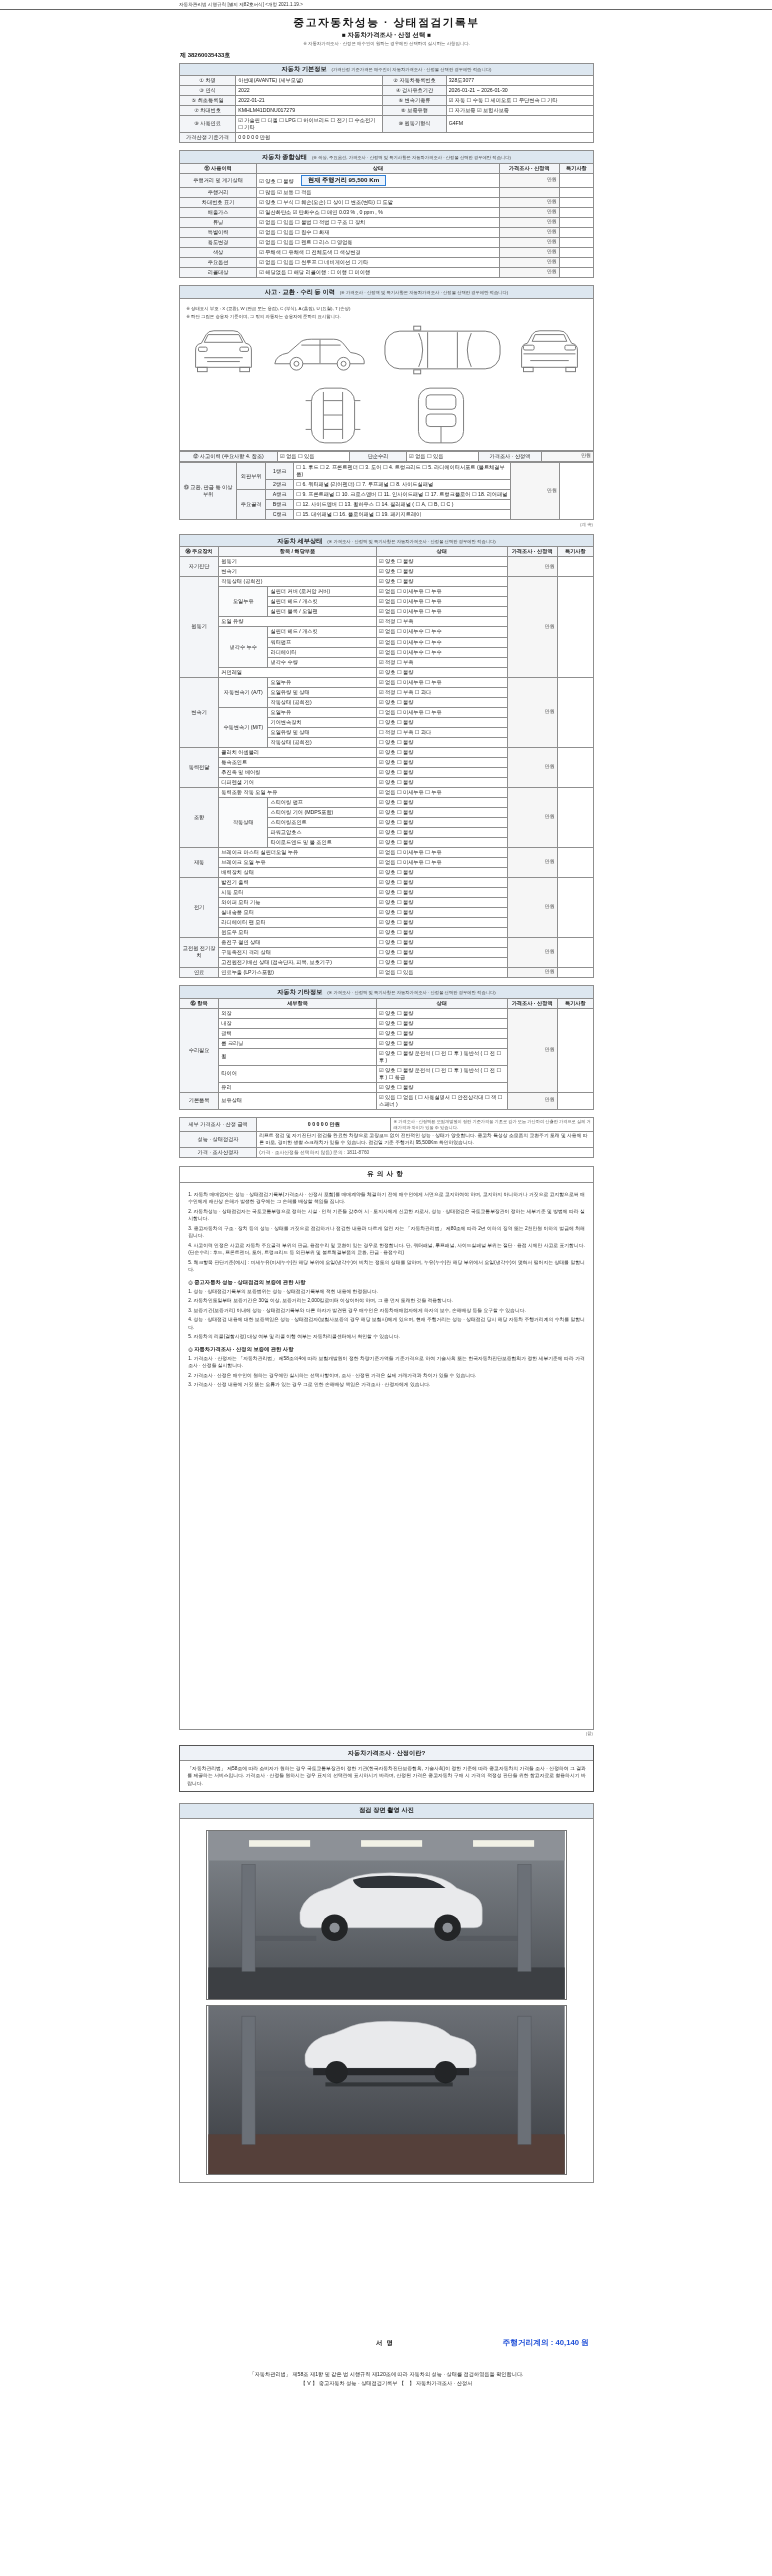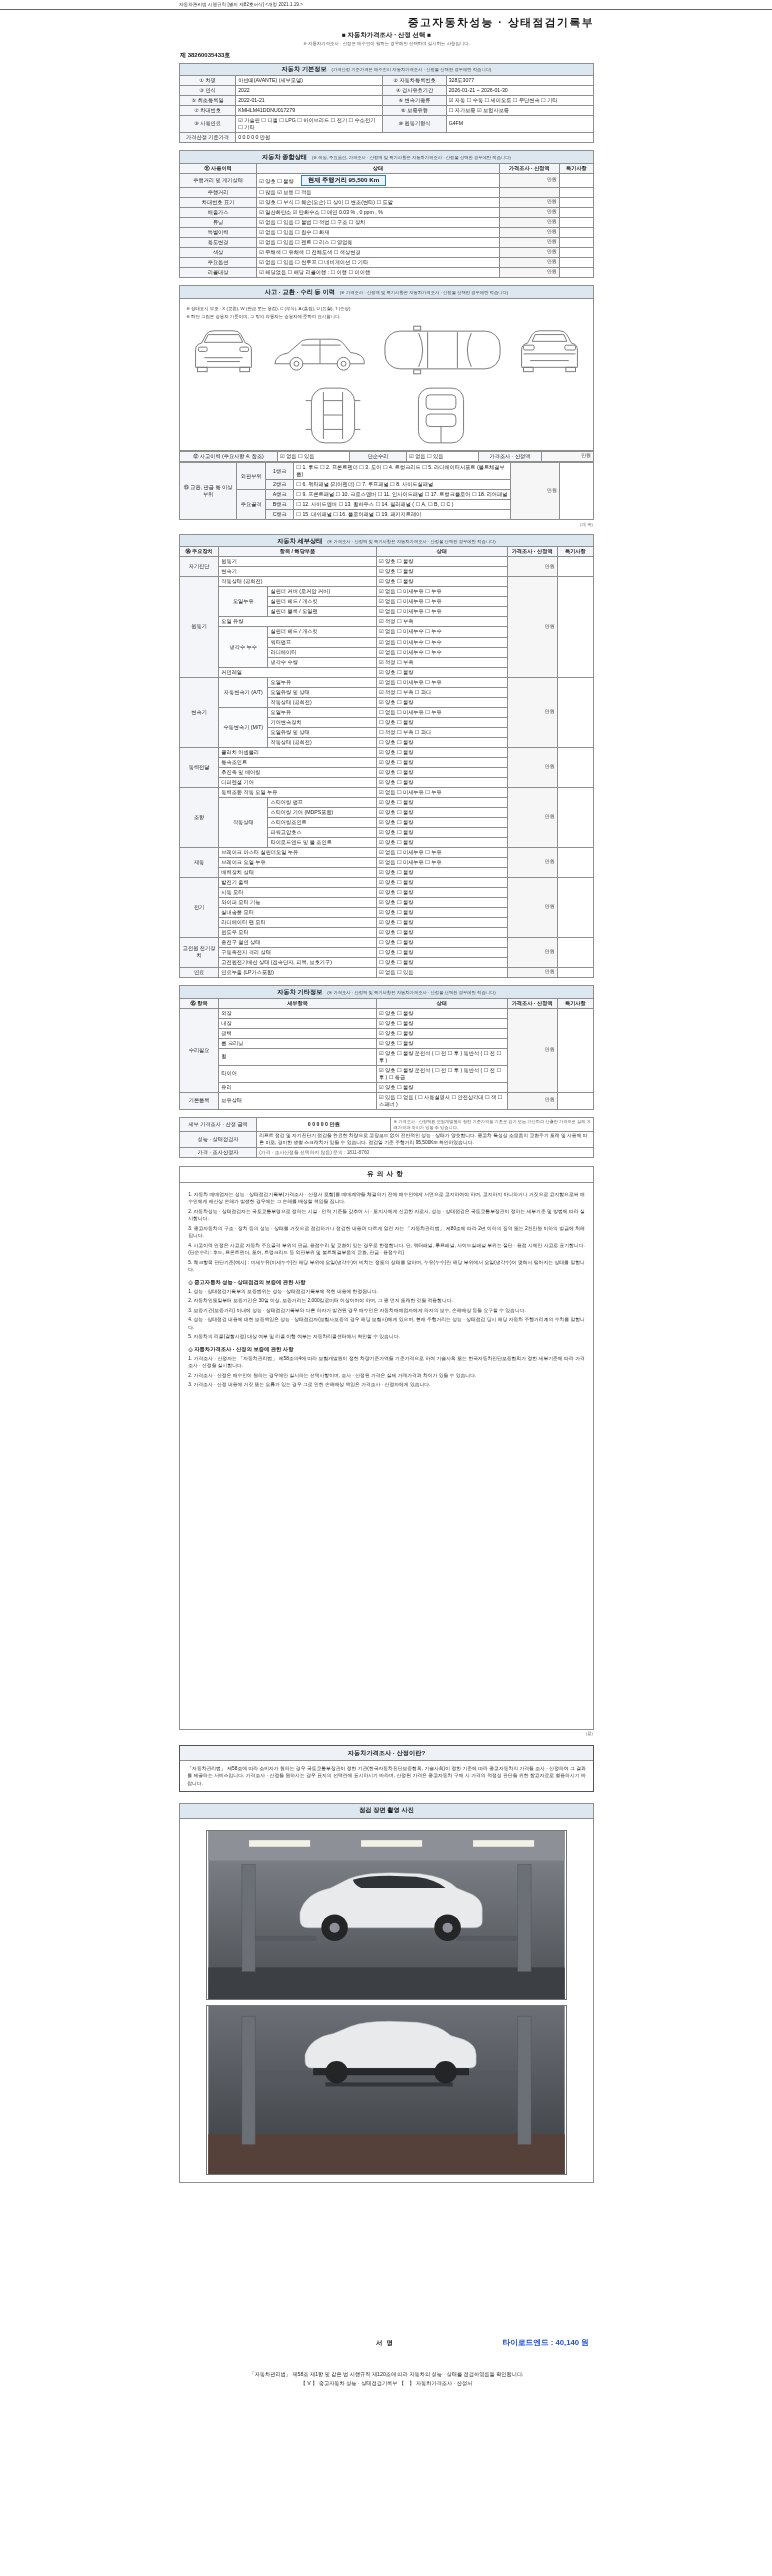--- a/index.html
+++ b/index.html
@@ -1,20 +1,20 @@
 <!DOCTYPE html>
 <html lang="ko" style="font-size:8.2px"><head>
 <meta charset="utf-8">
 <style>
   *{box-sizing:border-box;margin:0;padding:0}
   html,body{width:773px;height:2576px;overflow:hidden;background:#ffffff;
     font-family:"Liberation Sans","DejaVu Sans",sans-serif;color:#1a1a1a;}
   .topbar{width:773px;border-bottom:1px solid #666;padding:2.1px 0 1.5px 179px;font-size:4.6px;color:#333;}
   .sheet{width:415px;margin:0 auto;}
-  .title{text-align:right;font-size:10.8px;font-weight:bold;letter-spacing:1.5px;margin-top:6.2px;}
+  .title{text-align:center;font-size:10.8px;font-weight:bold;letter-spacing:1.5px;margin-top:6.2px;}
   .subtitle{text-align:center;font-size:6.4px;font-weight:bold;margin-top:1.5px;}
   .subnote{text-align:center;font-size:4.4px;color:#555;margin-top:1px;}
   .docno{font-size:6px;font-weight:bold;margin:5.2px 0 2.1px 1px;}
   table{width:100%;border-collapse:collapse;table-layout:fixed;}
   td,th{border:0.5px solid #8f8f8f;font-size:5.2px;padding:1px 2.1px;vertical-align:middle;word-break:break-all;line-height:1.35;}
   .sec-head{background:#dde7f0;text-align:center;font-weight:bold;font-size:6.2px;padding:1.5px;}
   .sec-note{font-weight:normal;font-size:4.3px;color:#444;margin-left:3.1px;}
   .lab{background:#f3f5f8;text-align:center;}
   .val{background:#fff;}
   .price-cell{background:#f6f6f6;text-align:right;font-size:4.9px;color:#333;}
@@ -722,21 +722,21 @@
           <circle cx="466" cy="130" r="22" fill="#232527"></circle>
         <rect x="230" y="150" width="250" height="8" fill="#1d1f22" opacity="0.6"></rect>
       </svg>
     </div>
   </div>
 
   <div class="sig">
     <span></span>
     <span class="sig-label">서명</span>
     <span class="insurance">
-      <span>타이로드엔드 : </span><span>40,140 원</span>
+      <span>주행거리계의 : </span><span>40,140 원</span>
     </span>
   </div>
 
   <div class="footer">
     <div>「자동차관리법」 제58조 제1항 및 같은 법 시행규칙 제120조에 따라 자동차의 성능 · 상태를 점검하였음을 확인합니다.</div>
     <div>【 V 】 중고자동차 성능 · 상태점검기록부      【　】 자동차가격조사 · 산정서</div>
   </div>
 
 </div>
 

